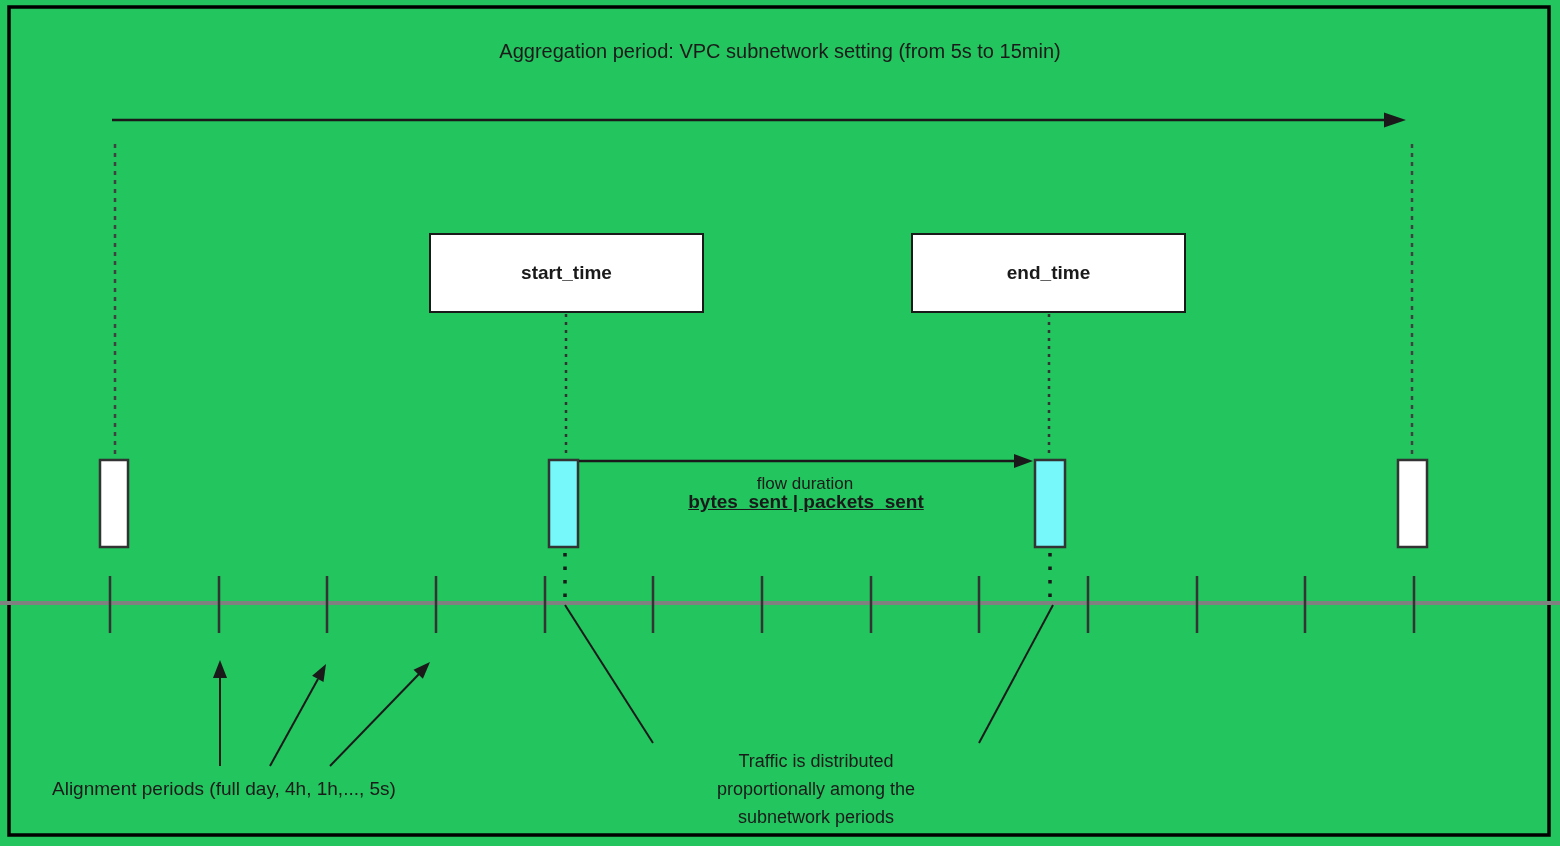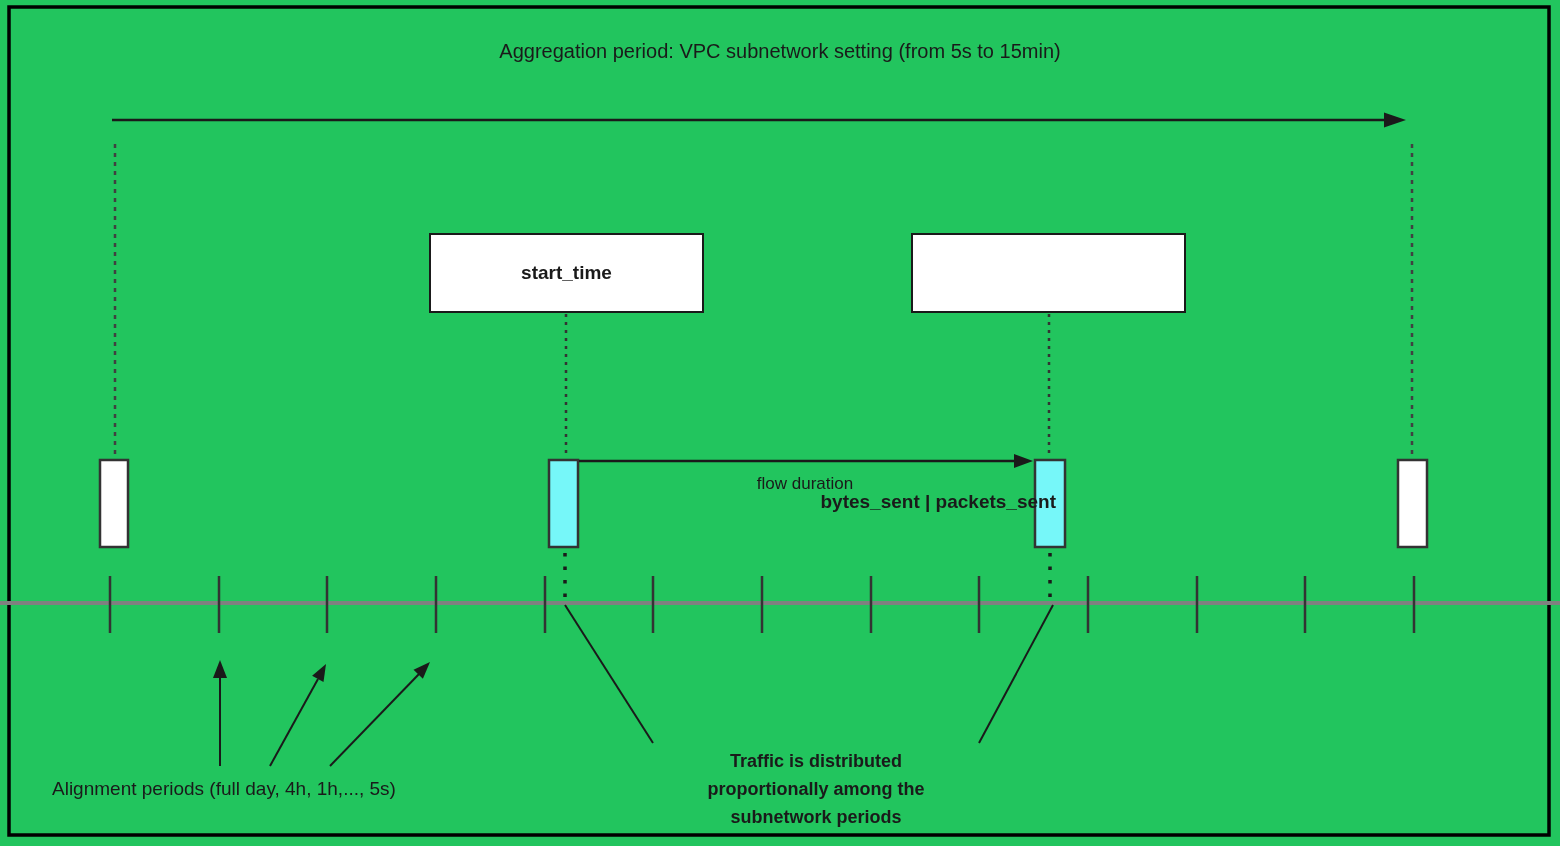--- a/index.html
+++ b/index.html
@@ -8,24 +8,24 @@
     font-family:"Liberation Sans",sans-serif;color:#1a1a1a;overflow:hidden;
   }
   #scene{position:absolute;left:0;top:0;width:1560px;height:846px;}
   .txt{position:absolute;white-space:nowrap;}
   .title{left:0;top:40px;width:1560px;text-align:center;font-size:20px;}
   .box-label{position:absolute;display:flex;align-items:center;justify-content:center;
     font-weight:bold;font-size:19px;border-radius:6px;}
   .box-label.start{left:430px;top:234px;width:273px;height:78px;}
   .box-label.end{left:912px;top:234px;width:273px;height:78px;}
   .flow-duration{left:680px;top:433px;width:250px;text-align:center;font-size:17px;margin-top:41px;}
-  .metrics{left:556px;top:491px;width:500px;text-align:right;font-size:19px;font-weight:bold;}
+  .metrics{left:556px;top:491px;width:500px;text-align:center;font-size:19px;font-weight:bold;text-decoration:underline;}
   .alignment{left:52px;top:778px;font-size:19px;}
   .traffic-note{left:686px;top:747px;width:260px;text-align:center;font-size:18px;
-    line-height:28px;white-space:normal;font-weight:bold;}
+    line-height:28px;white-space:normal;}
 </style>
 </head>
 <body>
 
 <div id="canvas">
 
   <svg id="scene" viewBox="0 0 1560 846" xmlns="http://www.w3.org/2000/svg">
 
     <rect x="9" y="7" width="1540" height="828" fill="none" stroke="#000000" stroke-width="3.5"></rect>
 
@@ -85,20 +85,21 @@
     </g>
 
     <line x1="565" y1="605" x2="653" y2="743" stroke="#1a1a1a" stroke-width="2"></line>
     <line x1="1053" y1="605" x2="979" y2="743" stroke="#1a1a1a" stroke-width="2"></line>
   </svg>
 
   <div class="txt title">Aggregation period: VPC subnetwork setting (from 5s to 15min)</div>
 
   <div class="box-label start">start_time</div>
 
+  <div class="box-label end">end_time</div>
 
   <div class="txt flow-duration">flow duration</div>
 
   <div class="txt metrics">bytes_sent | packets_sent</div>
 
   <div class="txt alignment">Alignment periods (full day, 4h, 1h,..., 5s)</div>
 
   <div class="txt traffic-note">
     <div>Traffic is distributed</div>
     <div>proportionally among the</div>

